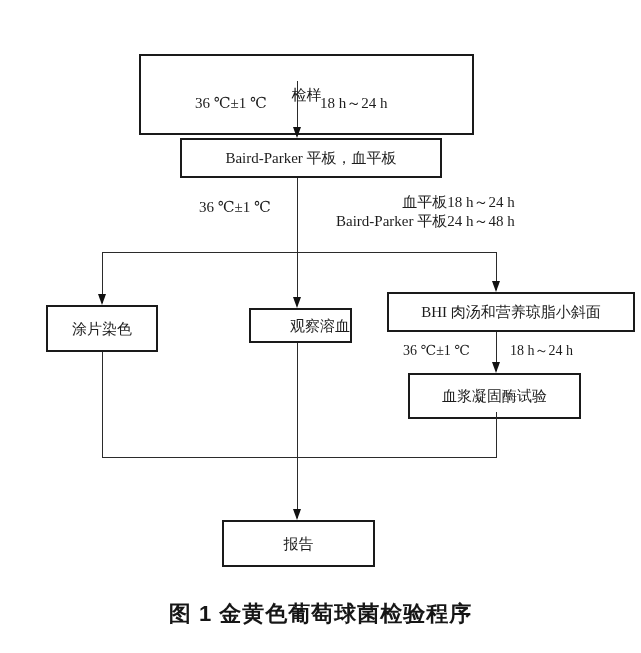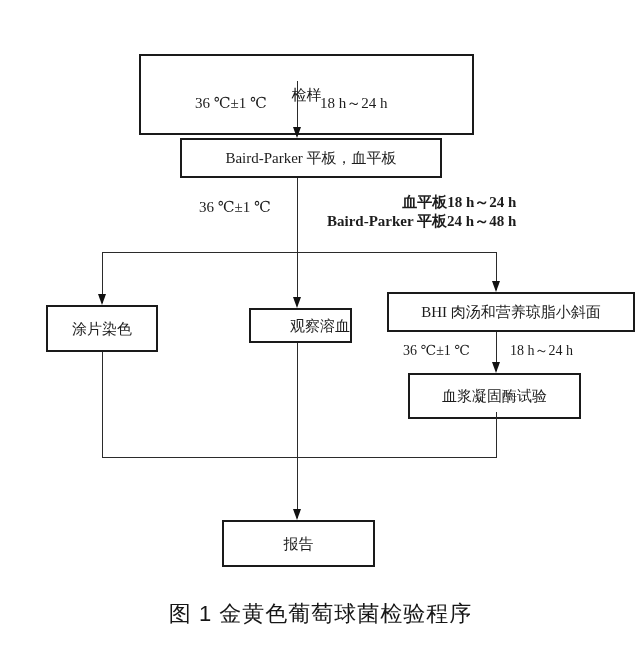--- a/index.html
+++ b/index.html
@@ -20,21 +20,21 @@
     position:absolute; width:0; height:0;
     border-left:4px solid transparent; border-right:4px solid transparent;
     border-top:11px solid #111111;
   }
   .lbl { position:absolute; font-size:15px; line-height:17px; white-space:nowrap;text-align:right; }
   .lbl-small { font-size:14px; }
   .two-line { line-height:19px; }
   .caption {
     position:absolute; left:0; width:641px; text-align:center;
     font-family:"Liberation Sans","DejaVu Sans",sans-serif;
-    font-weight:normal; font-size:22px; letter-spacing:1px; color:#161616;
+    font-weight:bold; font-size:22px; letter-spacing:1px; color:#161616;
   }
 </style>
 </head>
 <body>
 
 <div class="canvas">
 
   <div class="box" style="left:139px; top:18px; width:335px; height:81px;margin-top:36px;">
     <div>检样</div>
   </div>
@@ -78,21 +78,21 @@
   <div class="arrow" style="left:98px;  top:294px;"></div>
   <div class="arrow" style="left:293px; top:297px;"></div>
   <div class="arrow" style="left:492px; top:281px;"></div>
   <div class="arrow" style="left:492px; top:362px;"></div>
   <div class="arrow" style="left:293px; top:509px;"></div>
 
   <div class="lbl" style="left:195px; top:95px;">36 ℃±1 ℃</div>
   <div class="lbl" style="left:320px; top:95px;">18 h～24 h</div>
 
   <div class="lbl" style="left:199px; top:199px;">36 ℃±1 ℃</div>
-  <div class="lbl two-line" style="left:327px; top:193px;font-weight:bold;">
+  <div class="lbl two-line" style="left:336px; top:193px;">
     <div>血平板18 h～24 h</div>
     <div>Baird-Parker 平板24 h～48 h</div>
   </div>
 
   <div class="lbl lbl-small" style="left:403px; top:342px;">36 ℃±1 ℃</div>
   <div class="lbl lbl-small" style="left:510px; top:342px;">18 h～24 h</div>
 
   <div class="caption" style="top:599px;">图 1  金黄色葡萄球菌检验程序</div>
 
 </div>

